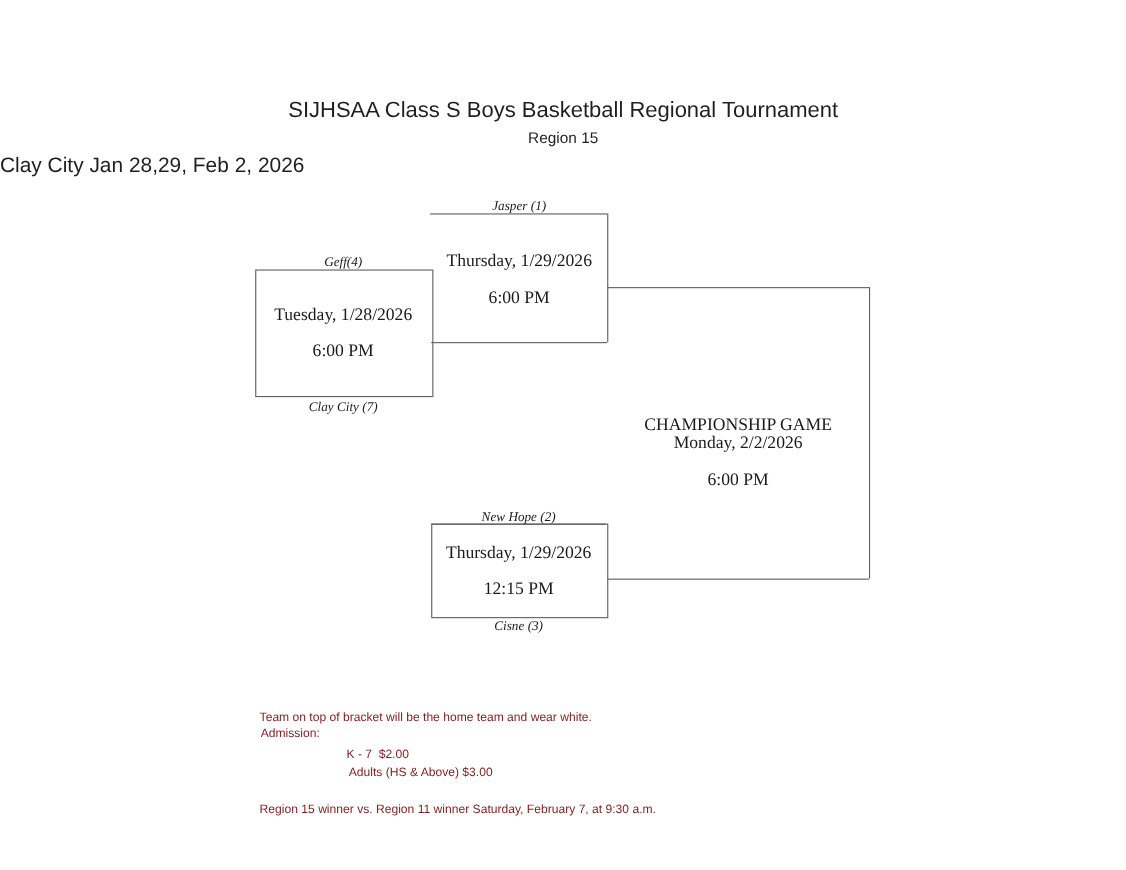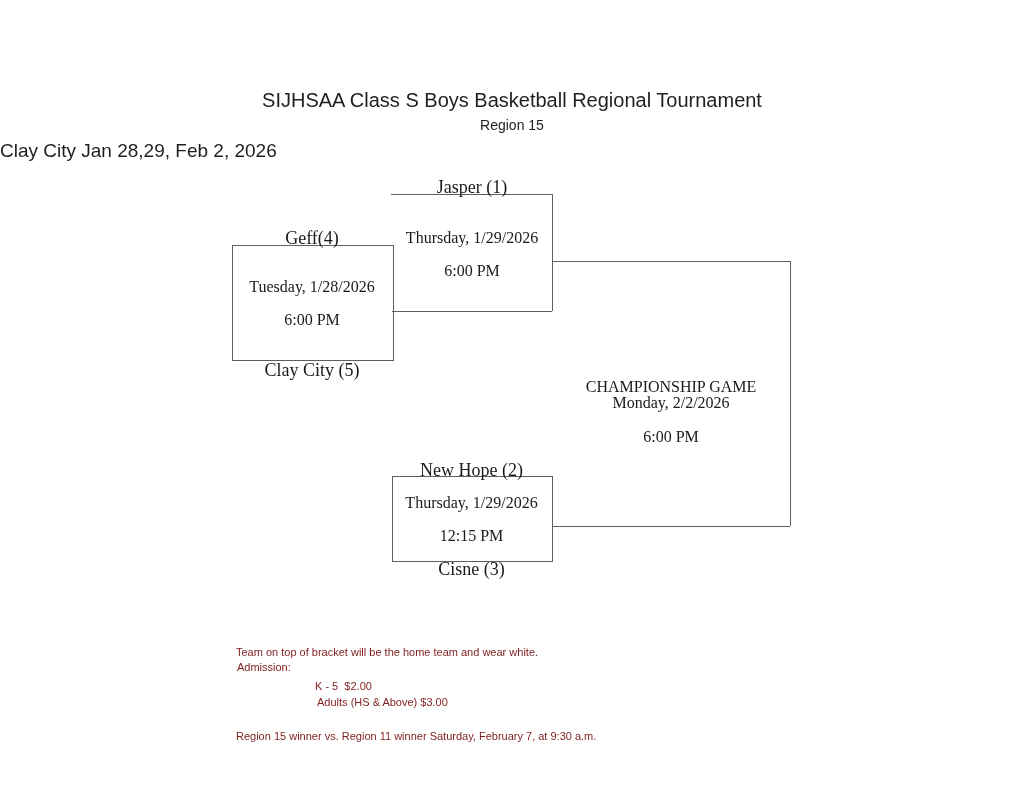--- a/index.html
+++ b/index.html
@@ -22,21 +22,21 @@
   .hline { border-top: 1px solid #5e5e5e; height: 0; }
   .vline { border-left: 1px solid #5e5e5e; width: 0; }
   .box   { border: 1px solid #5e5e5e; }
 
   
   .seed, .ginfo {
     font-family: "Liberation Serif", serif;
     color: #1a1a1a;
     text-align: center;
   }
-  .seed  { font-size: 18px; line-height: 18px; }
+  .seed  { font-size: 12px; line-height: 18px; font-style: italic; }
   .ginfo { font-size: 16px; line-height: 15px; }
 
   
   .note { font-size: 11px; line-height: 14px; color: #7f1d1d; white-space: pre; }
 </style>
 </head>
 <body>
 
 <div id="page">
 
@@ -57,30 +57,30 @@
   <div class="abs vline" style="left:790px; top:241px; height:265px;"></div>
   <div class="abs hline" style="left:552px; top:506px; width:238px;"></div>
 
   <div class="abs seed" style="left:392px; top:158px; width:160px;">Jasper (1)</div>
   <div class="abs ginfo" style="left:392px; top:210px; width:160px;">Thursday, 1/29/2026</div>
   <div class="abs ginfo" style="left:392px; top:243px; width:160px;">6:00 PM</div>
 
   <div class="abs seed" style="left:232px; top:209px; width:160px;">Geff(4)</div>
   <div class="abs ginfo" style="left:232px; top:259px; width:160px;">Tuesday, 1/28/2026</div>
   <div class="abs ginfo" style="left:232px; top:292px; width:160px;">6:00 PM</div>
-  <div class="abs seed" style="left:232px; top:341px; width:160px;">Clay City (5)</div>
+  <div class="abs seed" style="left:232px; top:341px; width:160px;">Clay City (7)</div>
 
   <div class="abs ginfo" style="left:552px; top:359px; width:238px;">CHAMPIONSHIP GAME</div>
   <div class="abs ginfo" style="left:552px; top:375px; width:238px;">Monday, 2/2/2026</div>
   <div class="abs ginfo" style="left:552px; top:409px; width:238px;">6:00 PM</div>
 
   <div class="abs seed" style="left:392px; top:441px; width:159px;">New Hope (2)</div>
   <div class="abs ginfo" style="left:392px; top:475px; width:159px;">Thursday, 1/29/2026</div>
   <div class="abs ginfo" style="left:392px; top:508px; width:159px;">12:15 PM</div>
   <div class="abs seed" style="left:392px; top:540px; width:159px;">Cisne (3)</div>
 
   <div class="abs note" style="left:236px; top:625px;">Team on top of bracket will be the home team and wear white.</div>
   <div class="abs note" style="left:237px; top:640px;">Admission:</div>
-  <div class="abs note" style="left:315px; top:659px;">K - 5  $2.00</div>
+  <div class="abs note" style="left:315px; top:659px;">K - 7  $2.00</div>
   <div class="abs note" style="left:317px; top:675px;">Adults (HS &amp; Above) $3.00</div>
   <div class="abs note" style="left:236px; top:709px;">Region 15 winner vs. Region 11 winner Saturday, February 7, at 9:30 a.m.</div>
 
 </div>
 
 </body></html>

